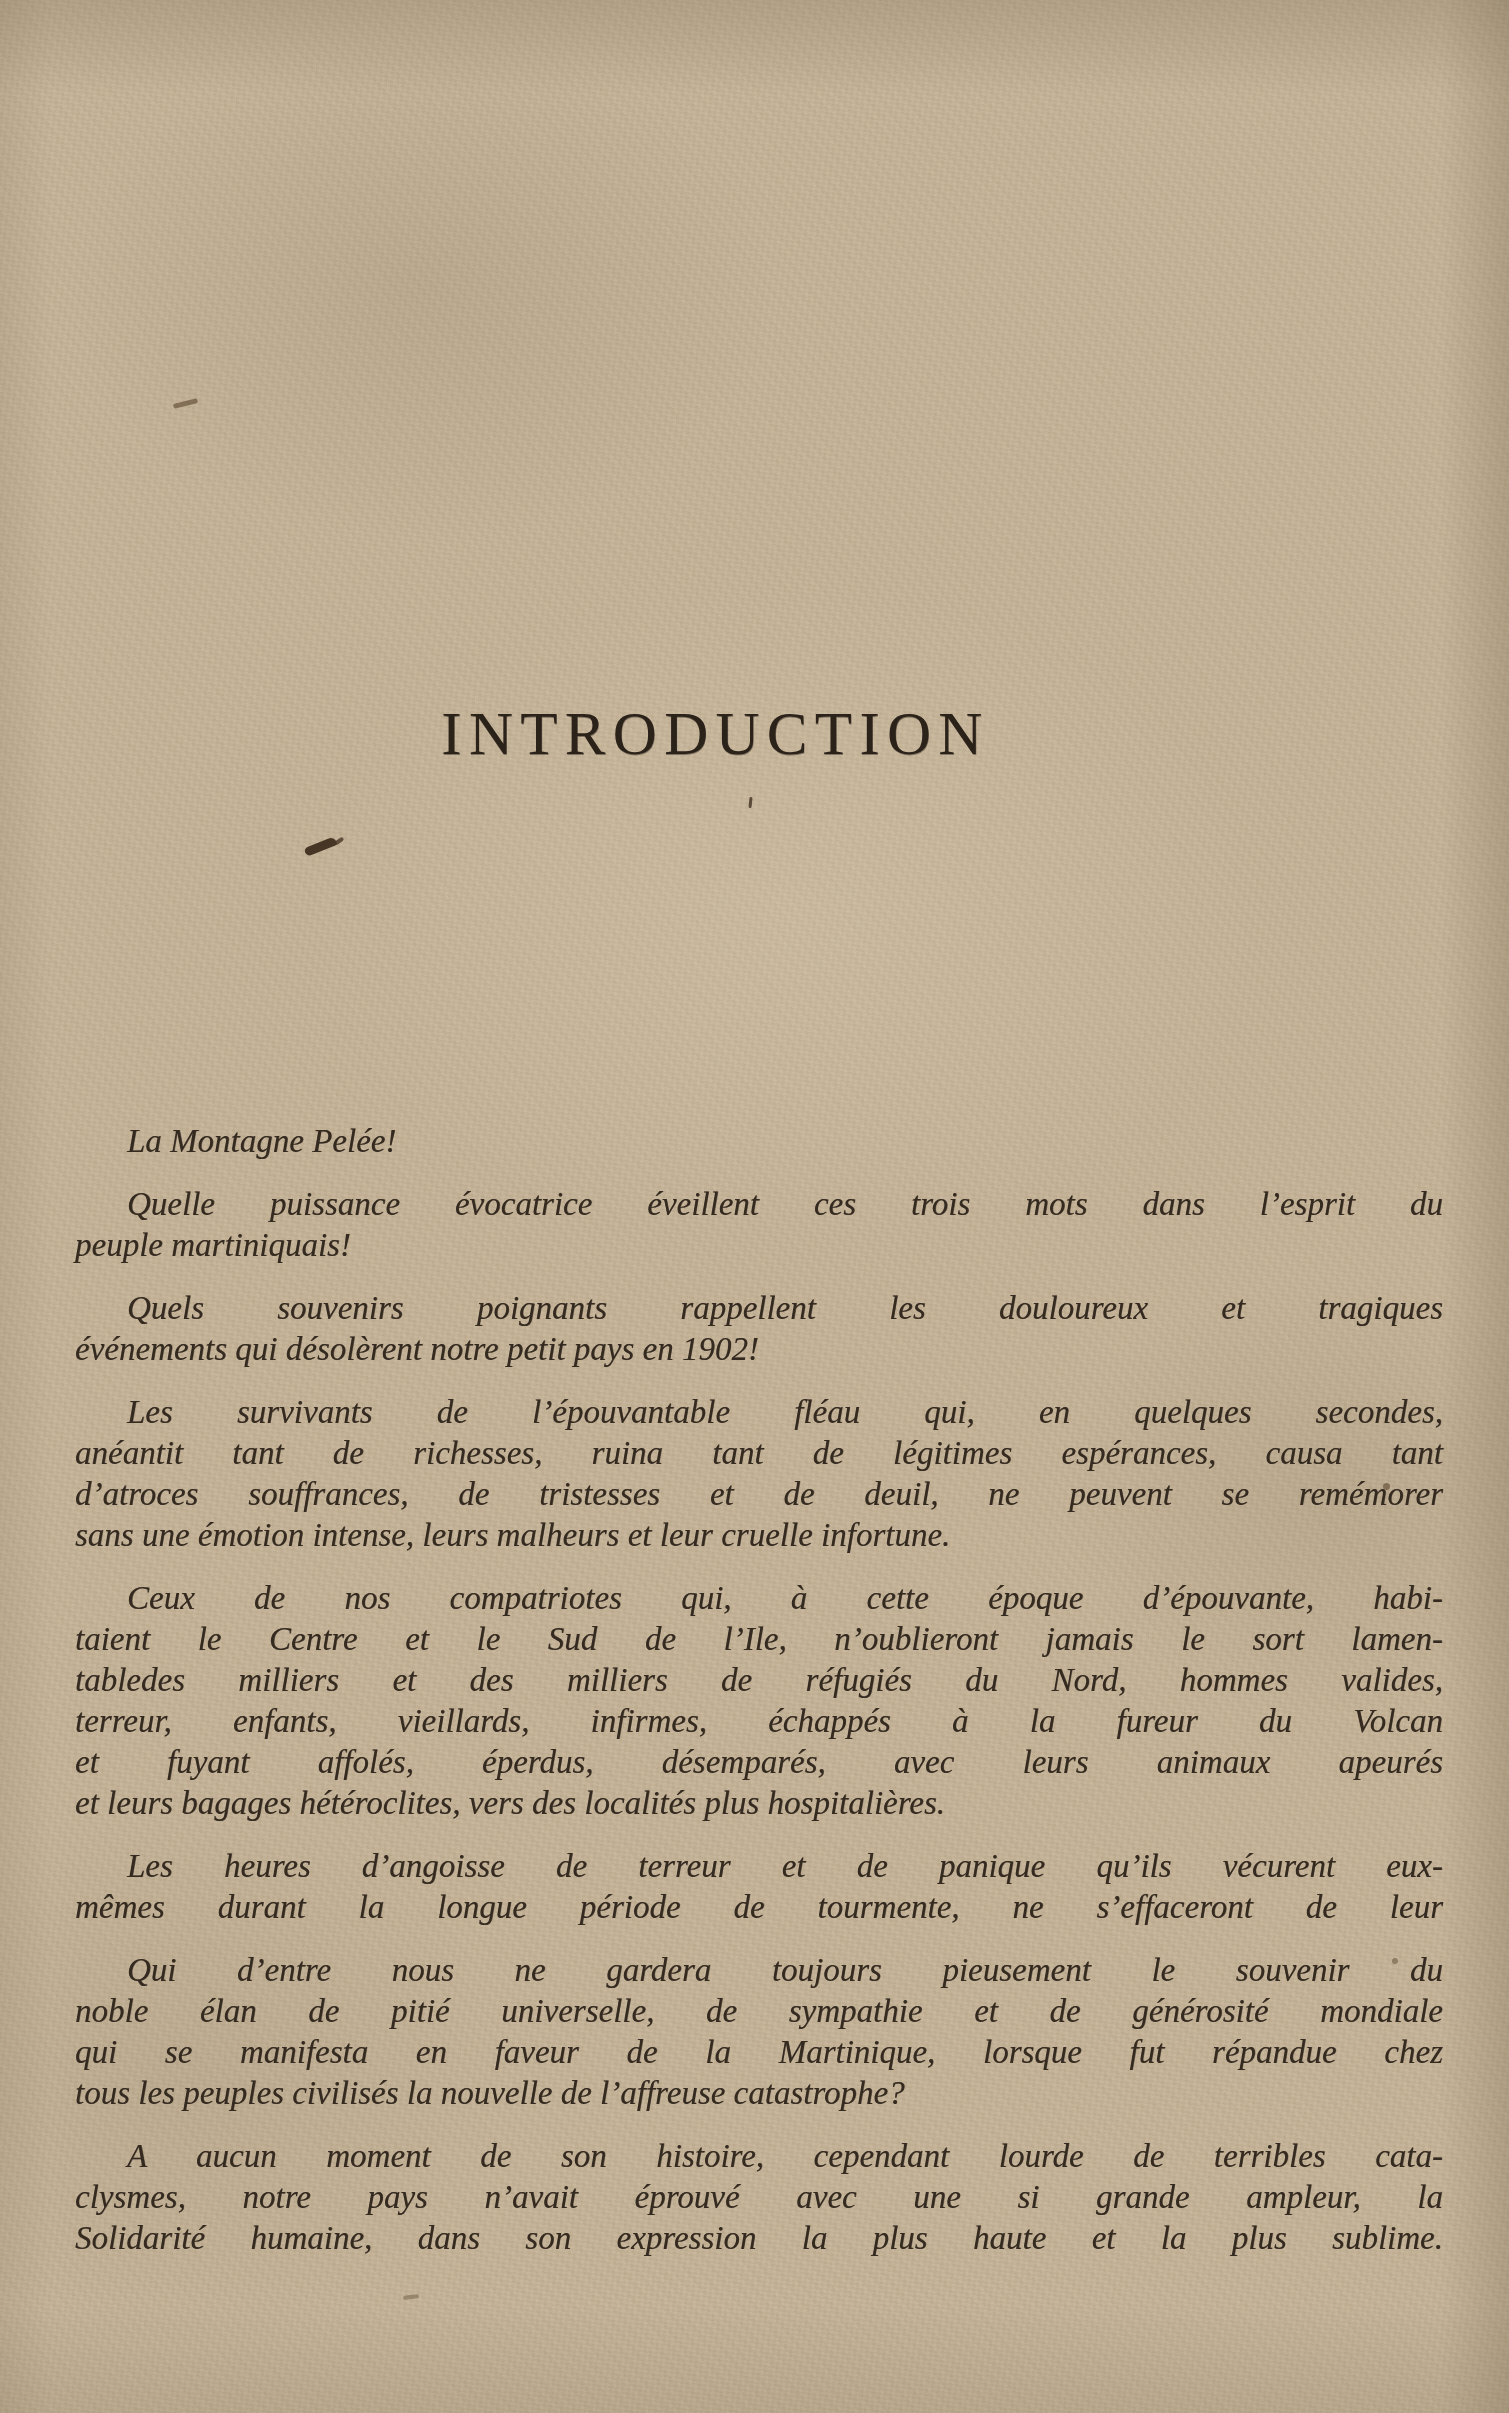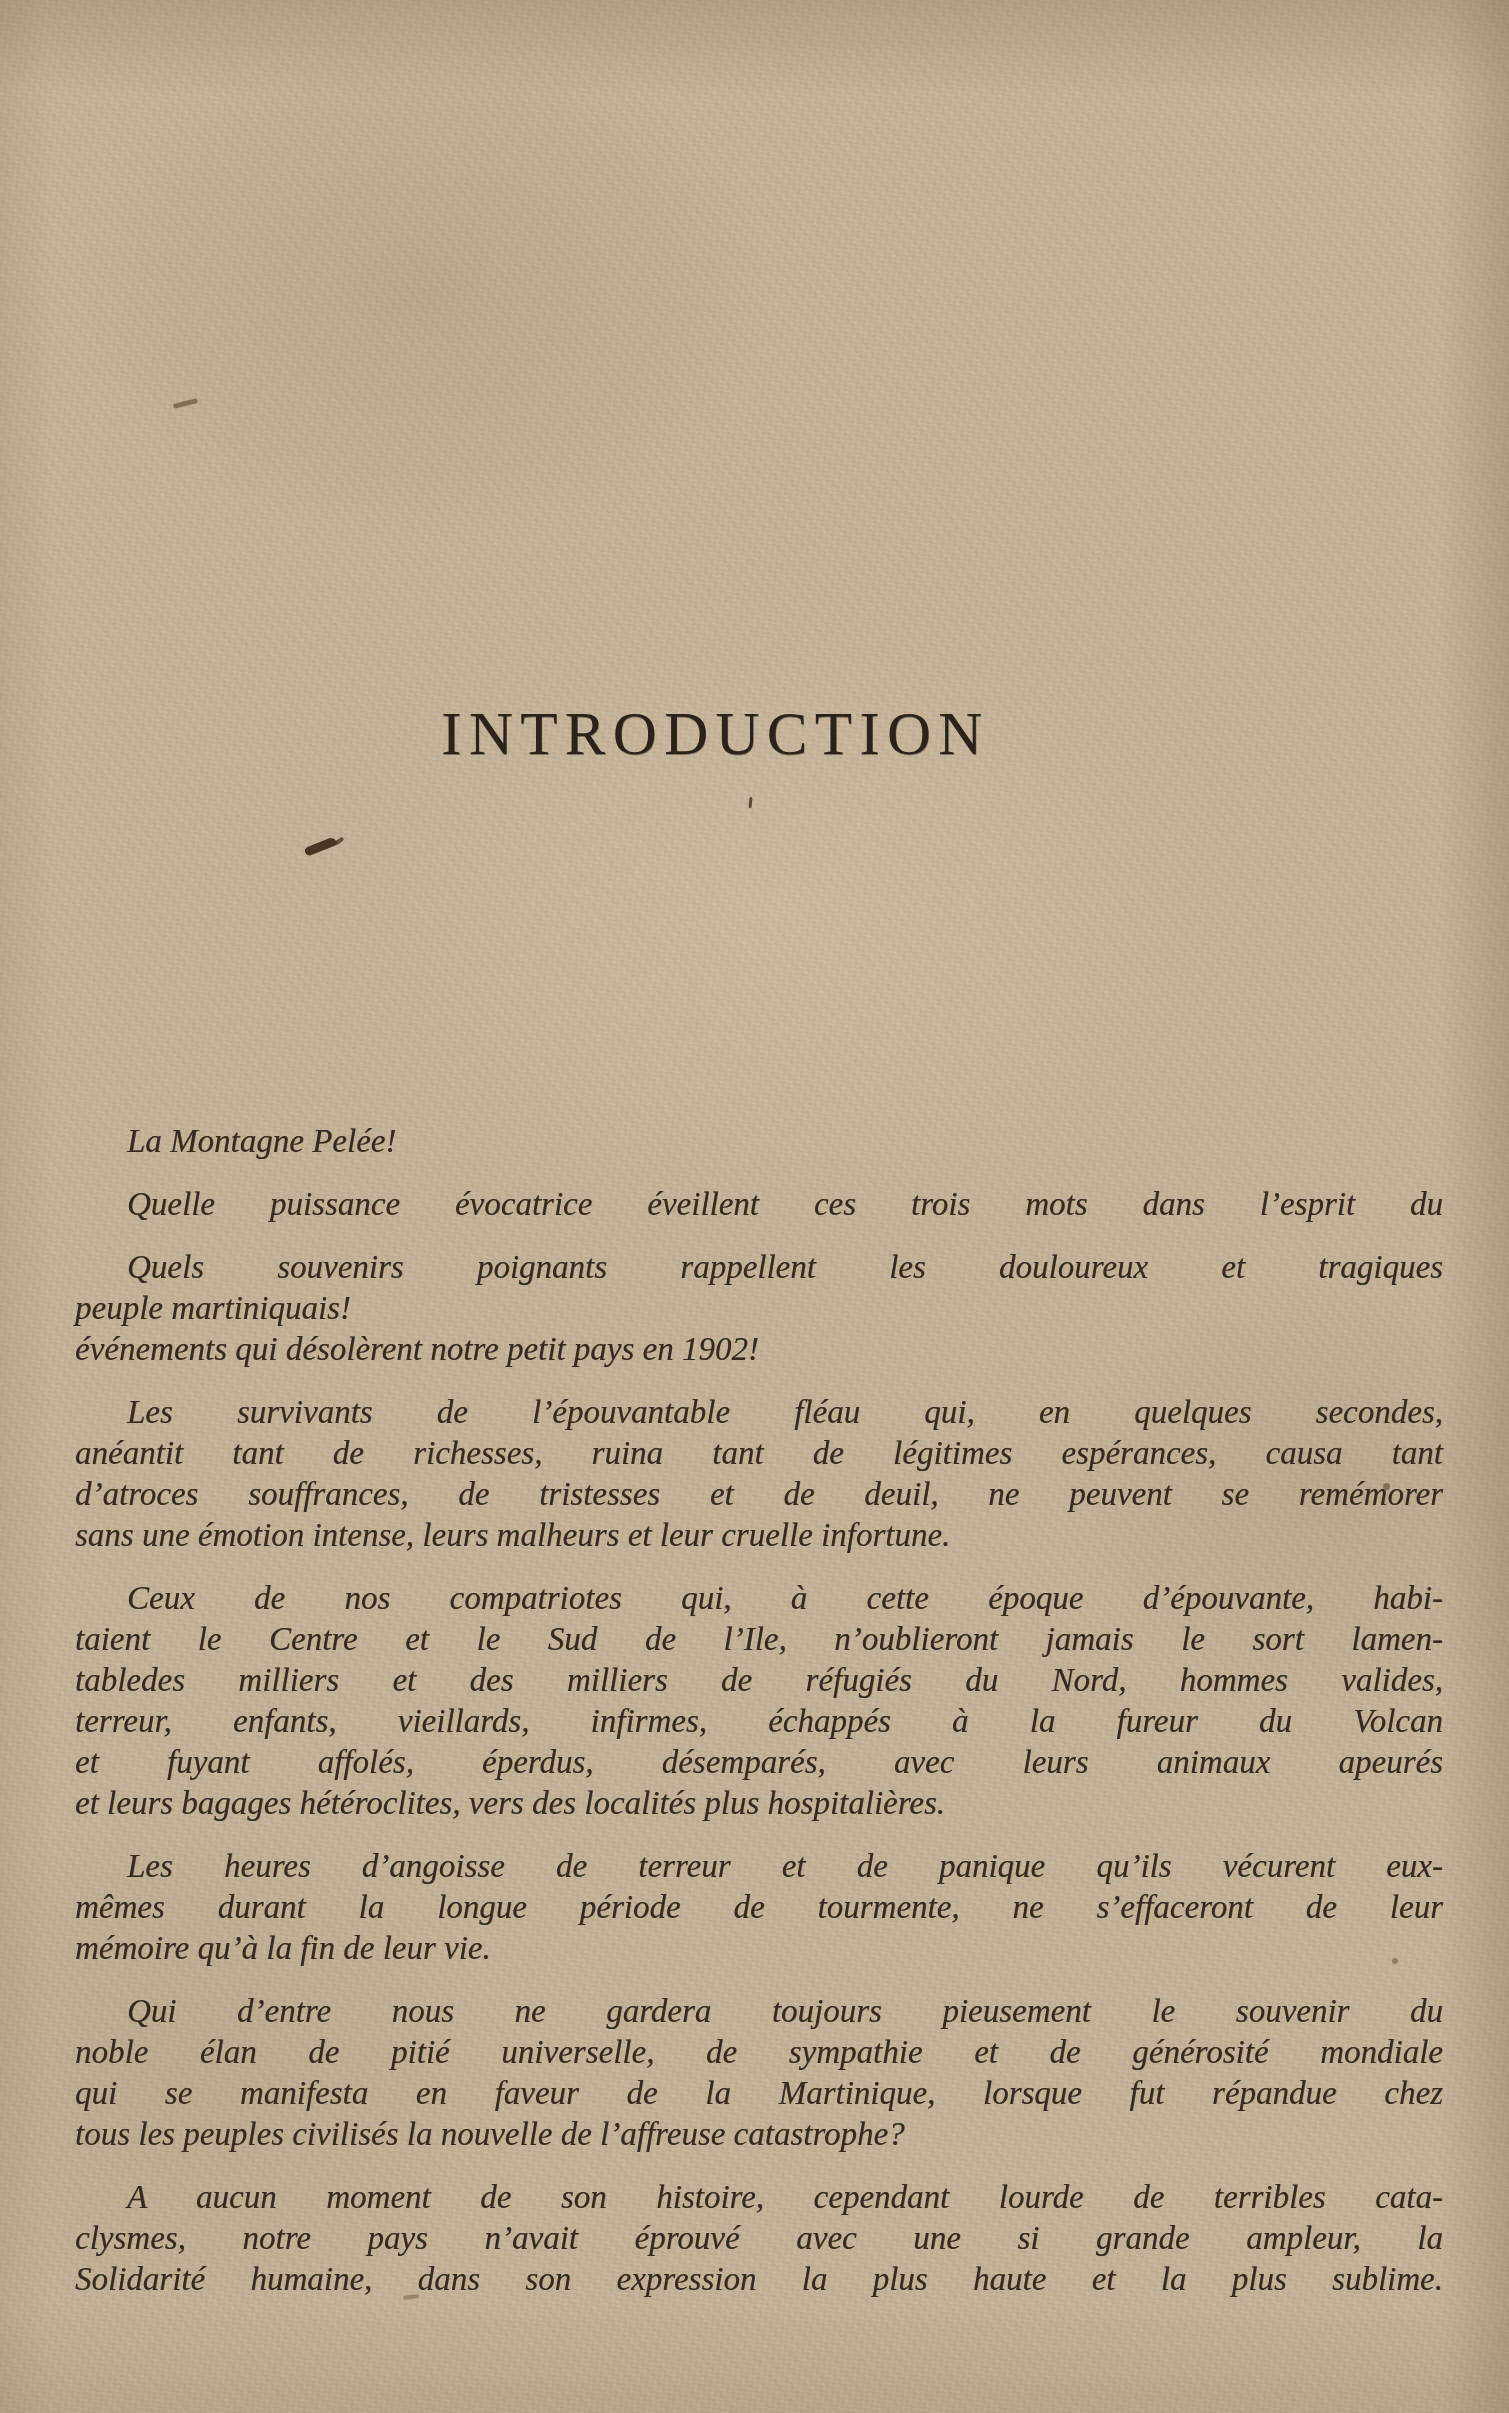--- a/index.html
+++ b/index.html
@@ -54,36 +54,35 @@
 </head>
 <body>
 
 <div class="page">
 
   <div class="title">INTRODUCTION</div>
 
   <div class="body-text">
       <div class="line indent">La Montagne Pelée!</div>
       <div class="line justify indent">Quelle puissance évocatrice éveillent ces trois mots dans l’esprit du</div>
+      <div class="line">peuple martiniquais!</div>
       <div class="line justify indent">Quels souvenirs poignants rappellent les douloureux et tragiques</div>
-      <div class="line">peuple martiniquais!</div>
       <div class="line">événements qui désolèrent notre petit pays en 1902!</div>
       <div class="line justify indent">Les survivants de l’épouvantable fléau qui, en quelques secondes,</div>
       <div class="line justify">anéantit tant de richesses, ruina tant de légitimes espérances, causa tant</div>
       <div class="line justify">d’atroces souffrances, de tristesses et de deuil, ne peuvent se remémorer</div>
       <div class="line">sans une émotion intense, leurs malheurs et leur cruelle infortune.</div>
       <div class="line justify indent">Ceux de nos compatriotes qui, à cette époque d’épouvante, habi-</div>
       <div class="line justify">taient le Centre et le Sud de l’Ile, n’oublieront jamais le sort lamen-</div>
       <div class="line justify">tabledes milliers et des milliers de réfugiés du Nord, hommes valides,</div>
       <div class="line justify">terreur, enfants, vieillards, infirmes, échappés à la fureur du Volcan</div>
       <div class="line justify">et fuyant affolés, éperdus, désemparés, avec leurs animaux apeurés</div>
       <div class="line">et leurs bagages hétéroclites, vers des localités plus hospitalières.</div>
       <div class="line justify indent">Les heures d’angoisse de terreur et de panique qu’ils vécurent eux-</div>
       <div class="line justify">mêmes durant la longue période de tourmente, ne s’effaceront de leur</div>
-      <div class="line">mémoire qu’à la fin de leur vie.</div>
       <div class="line justify indent">Qui d’entre nous ne gardera toujours pieusement le souvenir du</div>
       <div class="line justify">noble élan de pitié universelle, de sympathie et de générosité mondiale</div>
       <div class="line justify">qui se manifesta en faveur de la Martinique, lorsque fut répandue chez</div>
       <div class="line">tous les peuples civilisés la nouvelle de l’affreuse catastrophe?</div>
       <div class="line justify indent">A aucun moment de son histoire, cependant lourde de terribles cata-</div>
       <div class="line justify">clysmes, notre pays n’avait éprouvé avec une si grande ampleur, la</div>
       <div class="line justify">Solidarité humaine, dans son expression la plus haute et la plus sublime.</div>
     </div>
 
   <div class="speck soft" style="left:173px;top:401px;width:25px;height:5.1px;border-radius:2.9px;transform:rotate(-14deg);"></div>

